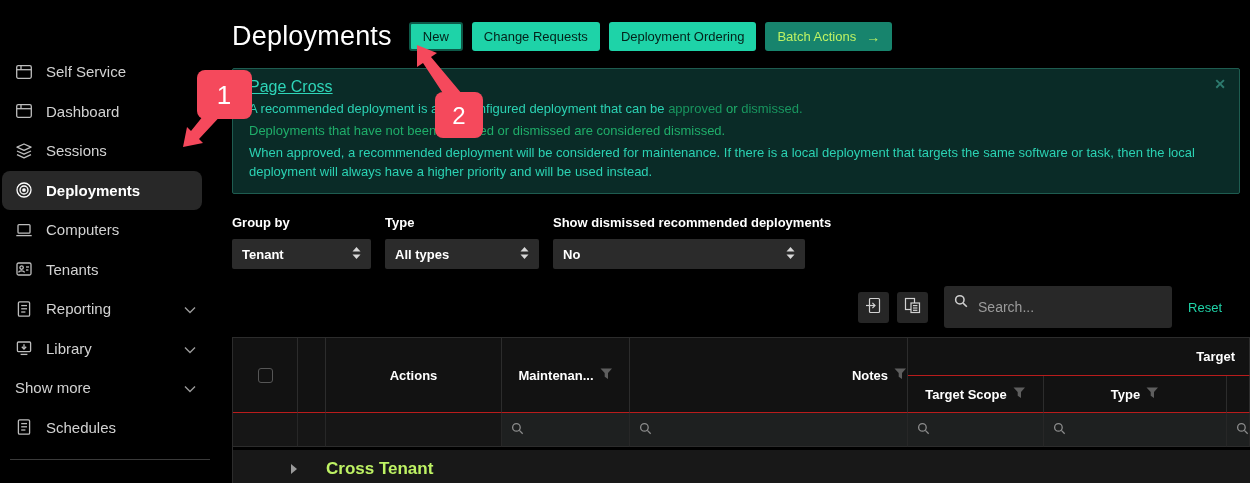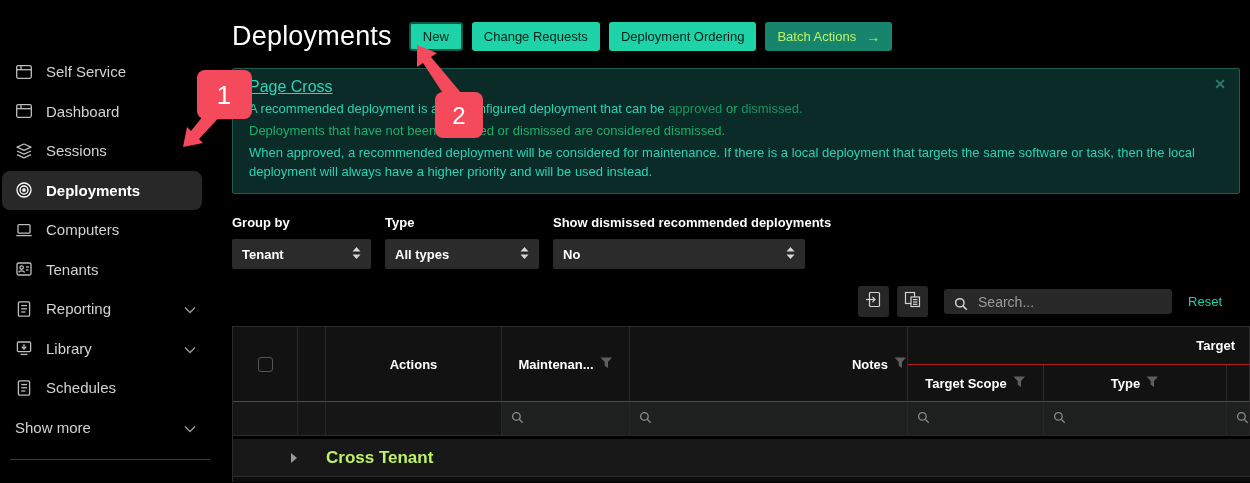--- a/index.html
+++ b/index.html
@@ -42,21 +42,21 @@
   .filter-group .flabel { font-size:13px; font-weight:bold; color:#fff; margin-bottom:9px; }
   .fselect { height:30px; background:#2b2b2b; border-radius:2px; display:flex; align-items:center; padding:0 10px; font-size:13px; font-weight:bold; color:#fff; cursor:pointer;gap:8px; }
   .fselect .sval { flex:1; }
   .g1 .fselect { width:139px; } .g2 .fselect { width:154px; } .g3 .fselect { width:252px; }
 
   .toolbar { margin-top:17px; display:flex; align-items:center; }
   .toolbar .spacer { flex:1; }
   .icon-btn { width:31px; height:31px; background:#262626; border-radius:3px; display:flex; align-items:center; justify-content:center; margin-left:8px; cursor:pointer; }
   .search-wrap { position:relative; margin-left:16px; }
   .search-wrap svg { position:absolute; left:10px; top:8px; }
-  .search-input { width:228px; height:25px; background:#282828; border:none; border-radius:3px; color:#ddd; font-size:14px; padding:0 10px 0 34px; outline:none; }
+  .search-input { width:228px; height:42px; background:#282828; border:none; border-radius:3px; color:#ddd; font-size:14px; padding:0 10px 0 34px; outline:none; }
   .search-input::placeholder { color:#9b9b9b; }
   .reset-link { margin-left:16px; margin-right:28px; color:#1fd3a8; font-size:13px; cursor:pointer; }
 
   
   .tbl { margin-top:9px; display:grid; grid-template-columns:65px 28px 176px 128px 278px 136px 183px 1fr;
          grid-template-rows:38px 37px 34px 3px 38px 5px; border-left:1px solid #2c2c2c; border-top:1px solid #2c2c2c; }
   .hc { background:#121212; border-right:1px solid #2c2c2c; border-bottom:1px solid #b91c1c; display:flex; align-items:center; justify-content:center; font-size:13px; font-weight:bold; color:#fff; gap:6px; }
   .c-check  { grid-column:1; grid-row:1/3; }
   .c-narrow { grid-column:2; grid-row:1/3; }
   .c-actions{ grid-column:3; grid-row:1/3; }
@@ -166,36 +166,36 @@
             <line x1="9" y1="5.2" x2="9" y2="9.6"></line>
             <polyline points="6.8,7.8 9,10 11.2,7.8"></polyline>
             <line x1="5.6" y1="15.4" x2="12.4" y2="15.4"></line>
           </svg>
         </span>
       <span>Library</span>
       <span class="chev"><svg width="12" height="8" viewBox="0 0 12 8" fill="none" stroke="#9a9a9a" stroke-width="1.4">
             <polyline points="1,1.5 6,6.5 11,1.5"></polyline>
           </svg></span>
     </div>
-    <div class="nav-item">
-      <span class="nico">
-          <svg width="18" height="18" viewBox="0 0 18 18" fill="none" stroke="#bdbdbd" stroke-width="1.3">
-            <rect x="3.4" y="1.8" width="11.2" height="14.4" rx="1.3"></rect>
-            <line x1="6.2" y1="5.6" x2="12" y2="5.6"></line>
-            <line x1="6.2" y1="8.8" x2="12" y2="8.8"></line>
-            <line x1="6.2" y1="12" x2="10.4" y2="12"></line>
-          </svg>
-        </span>
-      <span>Schedules</span>
-    </div>
     <div class="nav-item noicon">
       <span>Show more</span>
       <span class="chev"><svg width="12" height="8" viewBox="0 0 12 8" fill="none" stroke="#9a9a9a" stroke-width="1.4">
             <polyline points="1,1.5 6,6.5 11,1.5"></polyline>
           </svg></span>
+    </div>
+    <div class="nav-item">
+      <span class="nico">
+          <svg width="18" height="18" viewBox="0 0 18 18" fill="none" stroke="#bdbdbd" stroke-width="1.3">
+            <rect x="3.4" y="1.8" width="11.2" height="14.4" rx="1.3"></rect>
+            <line x1="6.2" y1="5.6" x2="12" y2="5.6"></line>
+            <line x1="6.2" y1="8.8" x2="12" y2="8.8"></line>
+            <line x1="6.2" y1="12" x2="10.4" y2="12"></line>
+          </svg>
+        </span>
+      <span>Schedules</span>
     </div>
     <div class="side-divider"></div>
     <div class="agent-box">
       <span><svg width="26" height="30" viewBox="0 0 26 30">
             <circle cx="14" cy="2.6" r="1.6" fill="#dcdcdc"></circle>
             <line x1="14" y1="4" x2="14" y2="6" stroke="#dcdcdc" stroke-width="1.2"></line>
             <rect x="7" y="5.6" width="14" height="8.6" rx="2.4" fill="#dcdcdc"></rect>
             <circle cx="11" cy="9.8" r="1.2" fill="#3a3a3a"></circle>
             <circle cx="17" cy="9.8" r="1.2" fill="#3a3a3a"></circle>
             <rect x="4.6" y="16" width="18.6" height="11" rx="2.6" fill="#dcdcdc"></rect>

